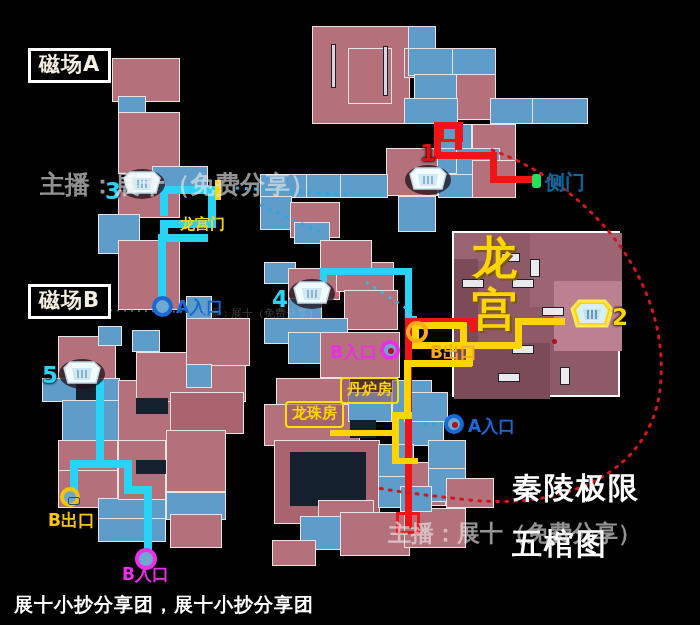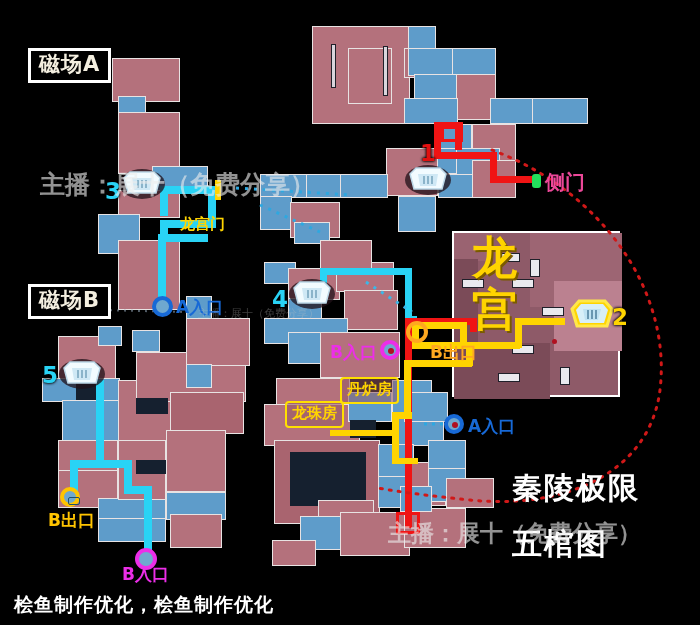--- a/index.html
+++ b/index.html
@@ -37,21 +37,21 @@
   .node-magenta{background:#6fa8cf;border:4px solid #ec2ee8;}
   .node-yellow{background:#6fa8cf;border:4px solid #ffc400;}
   .node-hollow{background:transparent;border:4px solid #ffa820;}
   .node-dot{position:absolute;border-radius:50%;background:#b01020;}
 
   
   .lab{position:absolute;white-space:nowrap;font-weight:bold;line-height:1;}
   .lab-blue{color:#1769d6;font-size:17px;}
   .lab-magenta{color:#ec2ee8;font-size:17px;}
   .lab-yellow{color:#ffc400;font-size:17px;}
-  .lab-green{color:#ec4899;font-size:20px;}
+  .lab-green{color:#0369a1;font-size:20px;}
   .lab-gate{color:#ffd400;font-size:15px;}
 
   .field-box{position:absolute;border:3px solid #ffffff;background:#000;
              color:#f4efe0;font-size:21px;font-weight:bold;
              padding:3px 8px 5px;line-height:1;letter-spacing:1px;}
 
   .num{position:absolute;font-size:23px;font-weight:bold;color:#29d3f5;
        text-shadow:0 0 3px #000,0 0 3px #000;}
   .num.red{color:#e01010;background:transparent;}
   .num.yellow{color:#ffd400;background:transparent;}
@@ -350,15 +350,15 @@
   <div class="palace" style="left:472px;top:236px;">龙</div>
   <div class="palace" style="left:472px;top:288px;">宫</div>
 
   <div class="bigtitle" style="left:512px;top:472px;">秦陵极限</div>
   <div class="bigtitle" style="left:512px;top:528px;">五棺图</div>
 
   <div class="wm wm1" style="left:40px;top:168px;">主播：展十（免费分享）</div>
   <div class="wm wm2" style="left:388px;top:518px;">主播：展十（免费分享）</div>
   <div class="wm-small" style="left:198px;top:306px;">主播：展十（免费分享）</div>
 
-  <div class="bottomtext" style="left:14px;top:592px;">桧鱼制作优化，桧鱼制作优化</div>
+  <div class="bottomtext" style="left:14px;top:592px;">展十小抄分享团，展十小抄分享团</div>
 
 </div>
 
 </body></html>

